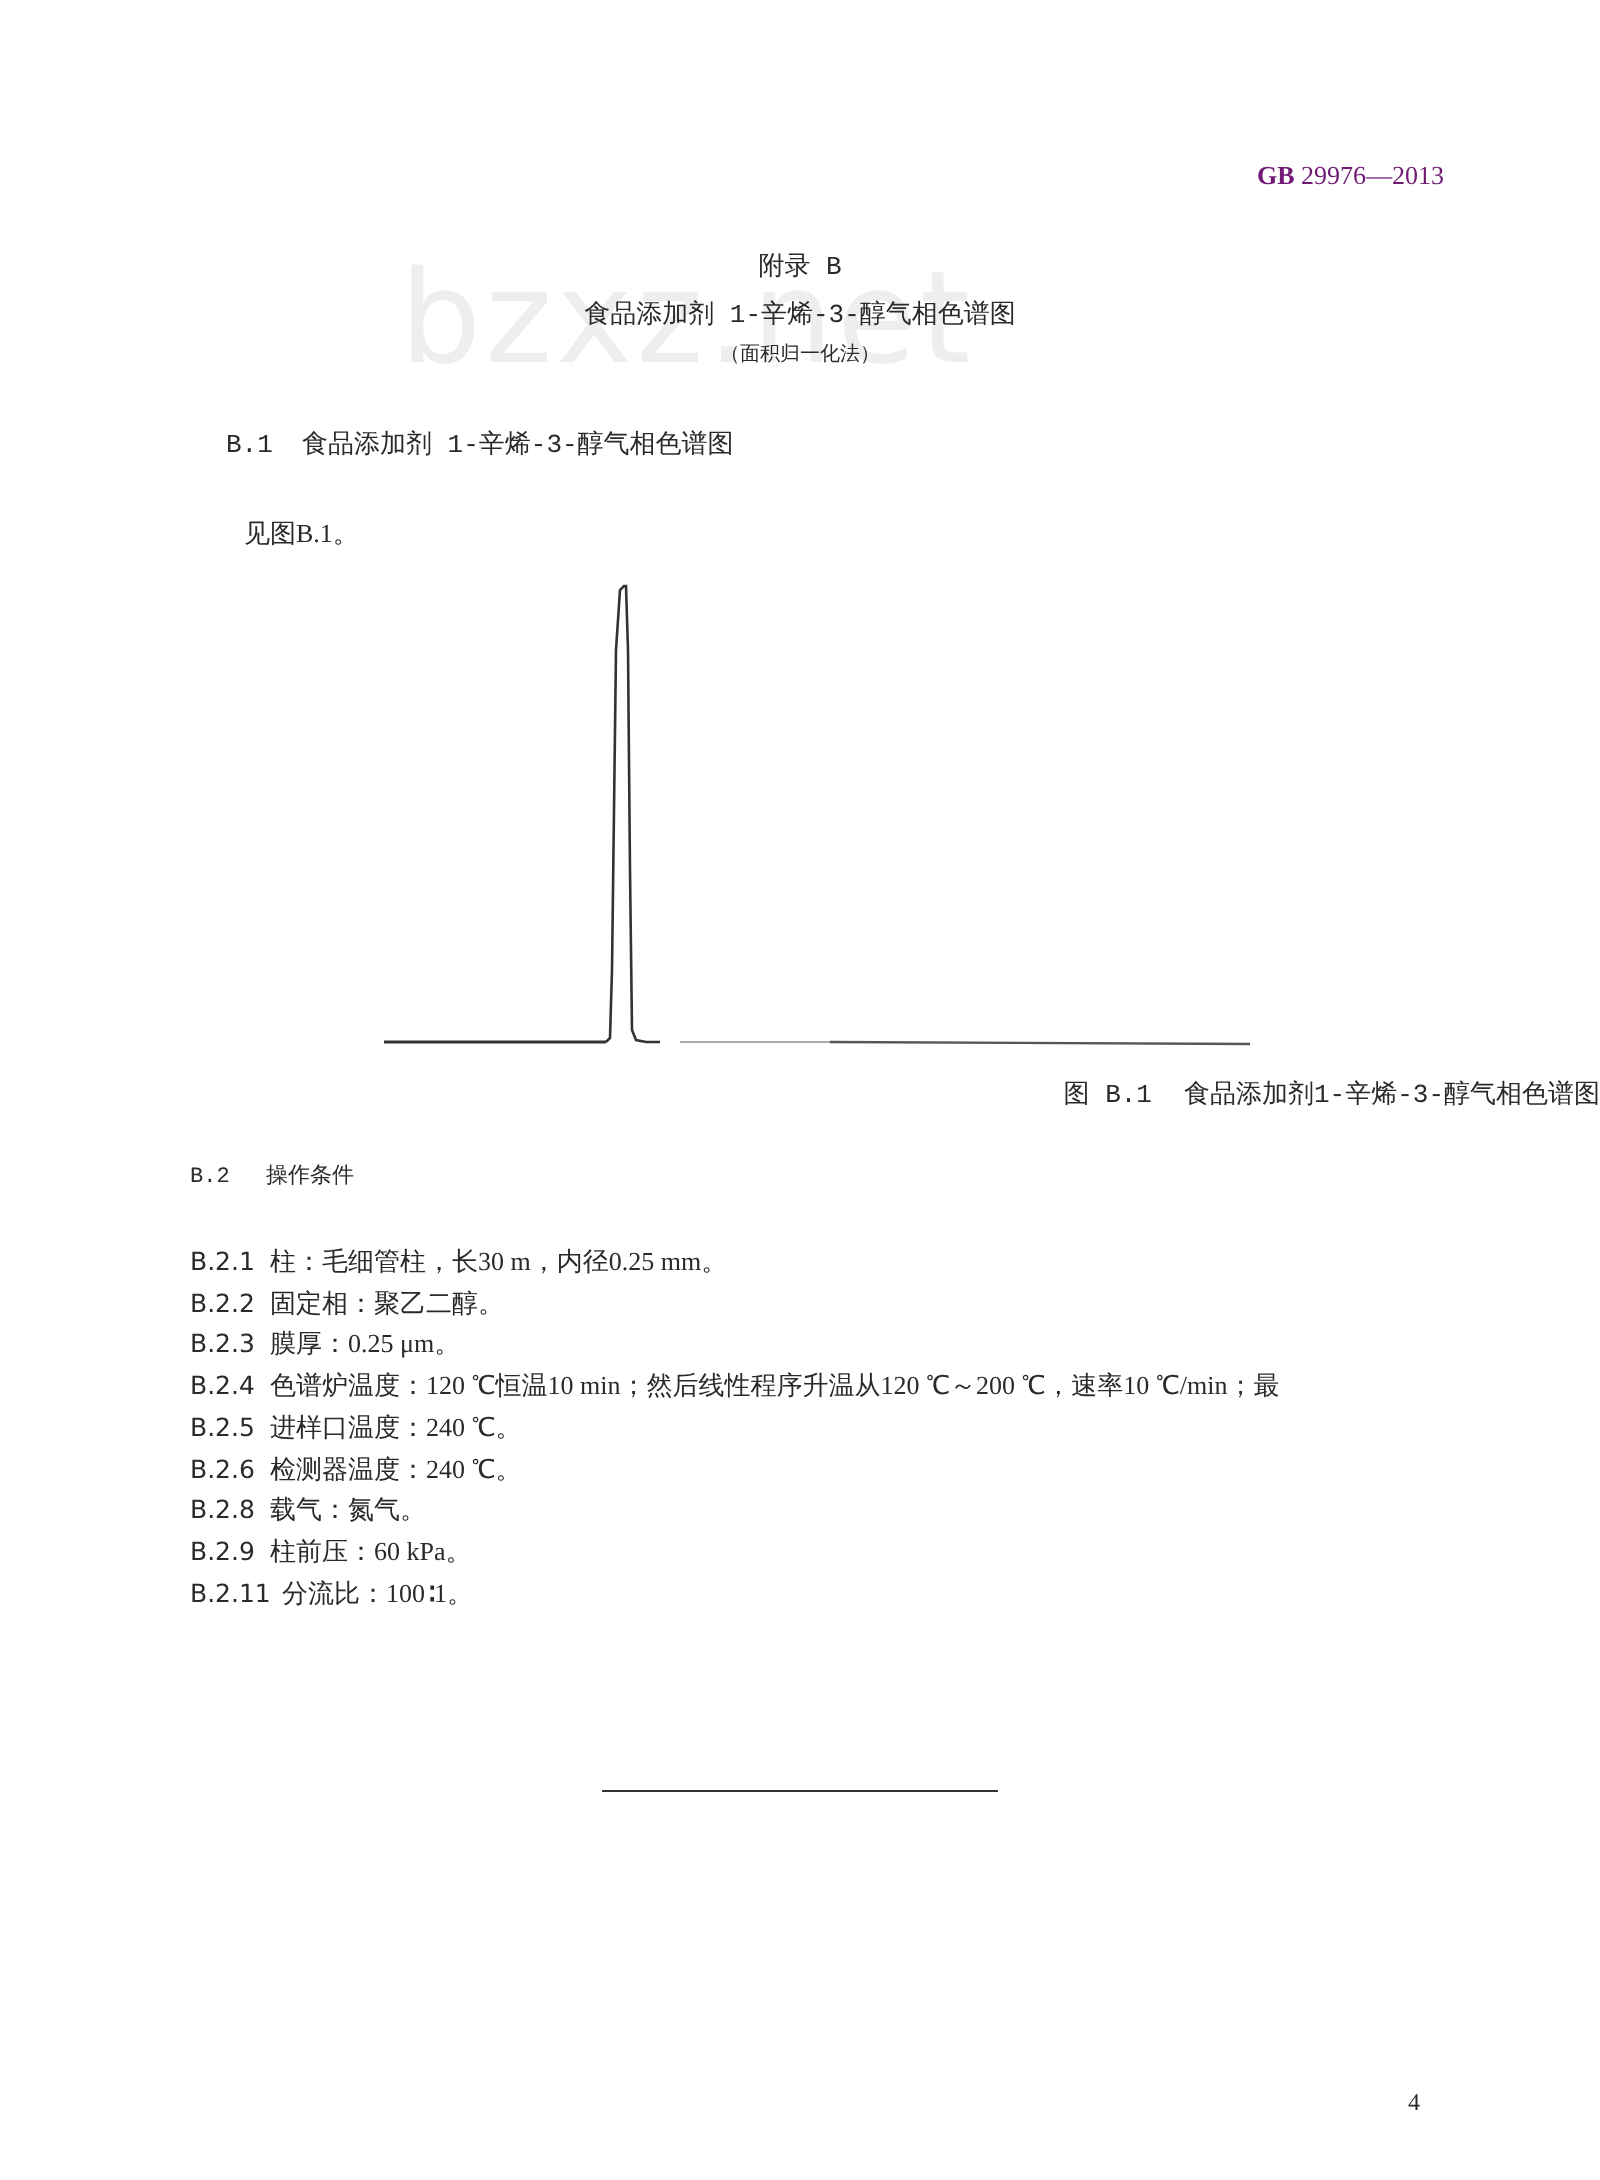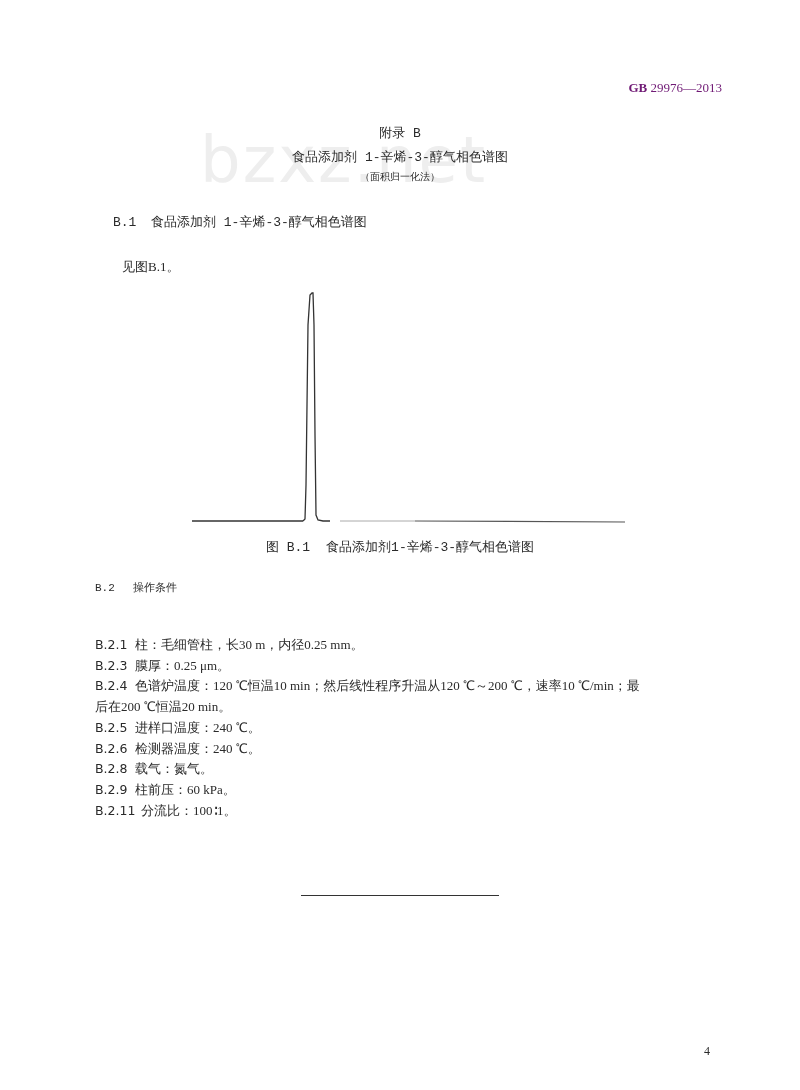--- a/index.html
+++ b/index.html
@@ -16,25 +16,25 @@
     font-size: 64px; color: #eeeeee; letter-spacing: 2px; line-height: 1; z-index: 0;
   }
   .center { left: 0; width: 800px; text-align: center; z-index: 1; }
   #appendix-label { top: 124px; font-size: 13px; }
   #appendix-title { top: 148px; font-size: 13px; }
   #appendix-subtitle { top: 170px; font-size: 10px; }
   #sec-b1 { left: 113px; top: 213px; font-size: 13px; z-index: 1; }
   #sec-b1 .num { display:inline-block; width: 38px; }
   #see-fig { left: 122px; top: 258px; font-size: 13px; font-family: "Liberation Serif", serif; text-align: center; }
   #chromatogram { left: 185px; top: 285px; width: 450px; height: 245px; }
-  #fig-caption { top: 538px; font-size: 13px; }
+  #fig-caption { top: 538px; font-size: 13px; text-align: right; }
   #fig-caption .gap { display:inline-block; width: 16px; }
   #sec-b2 { left: 95px; top: 580px; font-size: 11px; }
   #sec-b2 .num { display:inline-block; width: 38px; }
-  #conditions { left: 95px; top: 621px; width: 630px; font-size: 13px; margin-top: 14px; }
+  #conditions { left: 95px; top: 621px; width: 630px; font-size: 13px; }
   .cond { line-height: 20.7px; font-family: "Liberation Serif", serif; }
   .cond .cnum { font-family: "DejaVu Sans", sans-serif; display: inline-block; font-size: 12.5px; }
   .cond .cnum.w1 { width: 40px; }
   .cond .cnum.w2 { width: 46px; }
   #end-rule { left: 301px; top: 895px; width: 198px; height: 0; border-top: 1.5px solid #333; }
   #page-number { left: 704px; top: 1044px; font-size: 12px; font-family: "Liberation Serif", serif; }
 </style>
 </head>
 <body>
 
@@ -67,23 +67,23 @@
 <div id="fig-caption" class="abs center sans">
   <span>图 B.1</span><span class="gap"></span><span>食品添加剂1-辛烯-3-醇气相色谱图</span>
 </div>
 
 <div id="sec-b2" class="abs sans">
   <span class="num">B.2</span><span>操作条件</span>
 </div>
 
 <div id="conditions" class="abs">
   <div class="cond"><span class="cnum w1">B.2.1</span><span>柱：毛细管柱，长30 m，内径0.25 mm。</span></div>
+  <div class="cond"><span class="cnum w1">B.2.2</span><span>固定相：聚乙二醇。</span></div>
   <div class="cond"><span class="cnum w1">B.2.3</span><span>膜厚：0.25 μm。</span></div>
   <div class="cond"><span class="cnum w1">B.2.4</span><span>色谱炉温度：120 ℃恒温10 min；然后线性程序升温从120 ℃～200 ℃，速率10 ℃/min；最</span></div>
-  <div class="cond"><span>后在200 ℃恒温20 min。</span></div>
   <div class="cond"><span class="cnum w1">B.2.5</span><span>进样口温度：240 ℃。</span></div>
   <div class="cond"><span class="cnum w1">B.2.6</span><span>检测器温度：240 ℃。</span></div>
   <div class="cond"><span class="cnum w1">B.2.8</span><span>载气：氮气。</span></div>
   <div class="cond"><span class="cnum w1">B.2.9</span><span>柱前压：60 kPa。</span></div>
   <div class="cond"><span class="cnum w2">B.2.11</span><span>分流比：100∶1。</span></div>
 </div>
 
 <div id="end-rule" class="abs"></div>
 
 <div id="page-number" class="abs">4</div>

